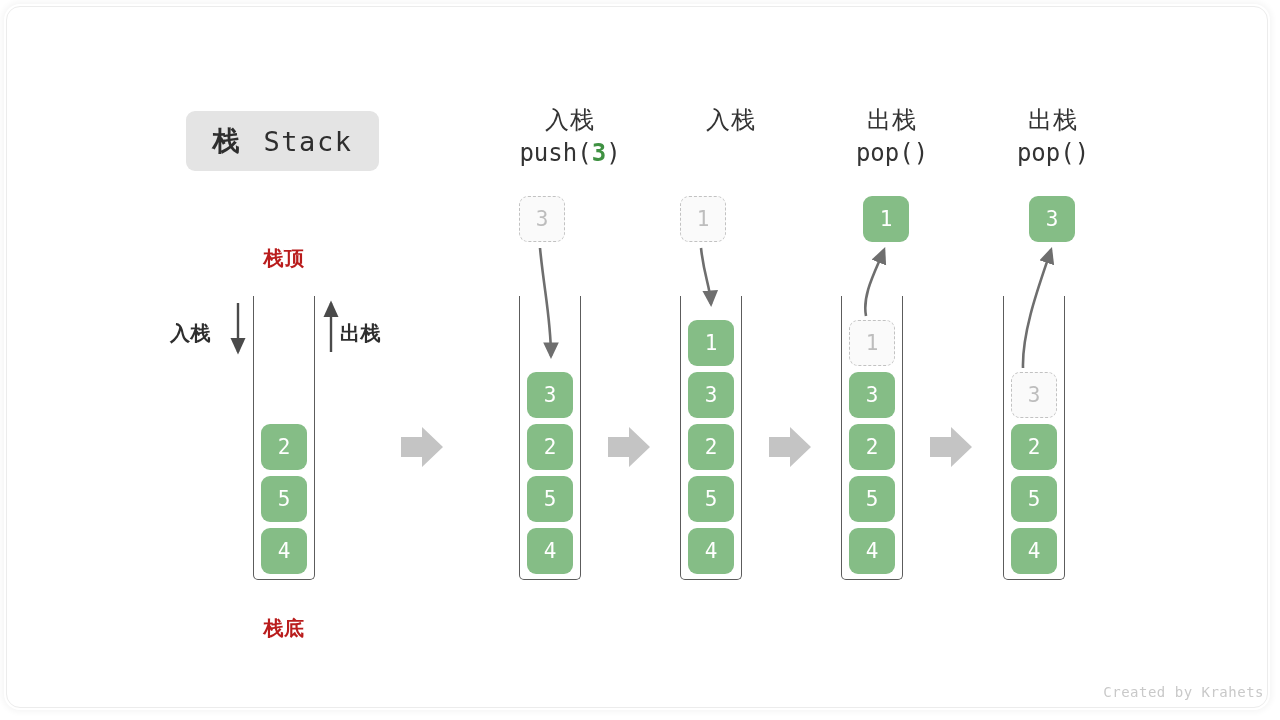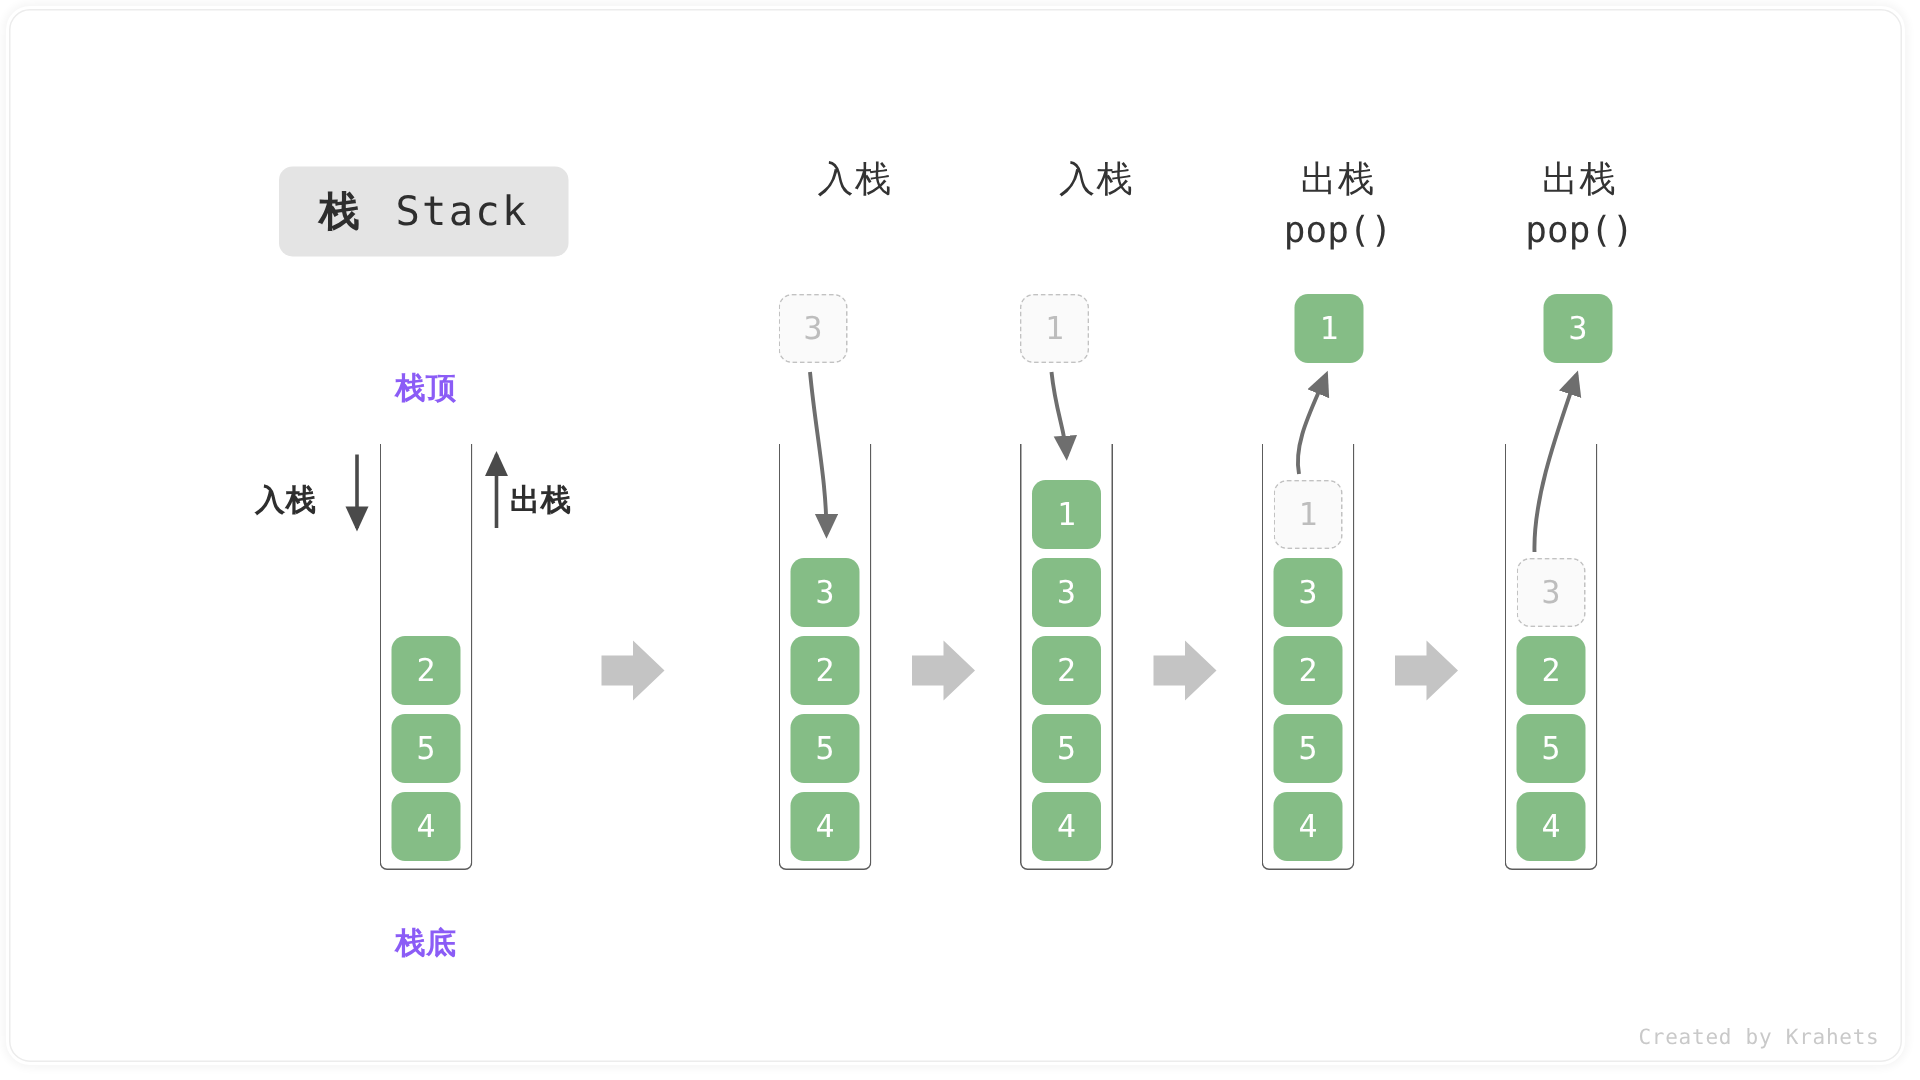--- a/index.html
+++ b/index.html
@@ -108,30 +108,30 @@
     font-size: 20px;
     font-weight: bold;
     color: #2e2e2e;
     font-family: "Liberation Sans", sans-serif;
     letter-spacing: 0.5px;
   }
   .label-top-bottom {
     position: absolute;
     font-size: 20px;
     font-weight: bold;
-    color: #8b5cf6;
+    color: #b91c1c;
     text-align: center;
     width: 120px;
     font-family: "Liberation Sans", sans-serif;
     letter-spacing: 0.5px;
   }
 
   .credit {
     position: absolute;
-    right: 27px; bottom: 20px;
+    right: 16px; bottom: 20px;
     font-size: 14px;
     color: #c9c9c9;
     font-family: "DejaVu Sans Mono", monospace;
     letter-spacing: 0.5px;
   }
 
   svg.overlay {
     position: absolute; left: 0; top: 0;
     width: 1280px; height: 720px;
     pointer-events: none;
@@ -149,20 +149,21 @@
     <span class="en">Stack</span>
   </div>
 
   <div class="label-top-bottom" style="left:224px; top:245px;">栈顶</div>
   <div class="label-top-bottom" style="left:224px; top:615px;">栈底</div>
   <div class="label-side" style="left:170px; top:320px;">入栈</div>
   <div class="label-side" style="left:340px; top:320px;">出栈</div>
 
   <div class="col-header" style="left:485px; top:105px;">
     <span class="cn">入栈</span>
+    <span class="op"><span>push(</span><span class="arg">3</span><span>)</span></span>
   </div>
   <div class="col-header" style="left:646px; top:105px;">
     <span class="cn">入栈</span>
   </div>
   <div class="col-header" style="left:807px; top:105px;">
     <span class="cn">出栈</span>
     <span class="op"><span>pop(</span><span class="arg"></span><span>)</span></span>
   </div>
   <div class="col-header" style="left:968px; top:105px;">
     <span class="cn">出栈</span>

